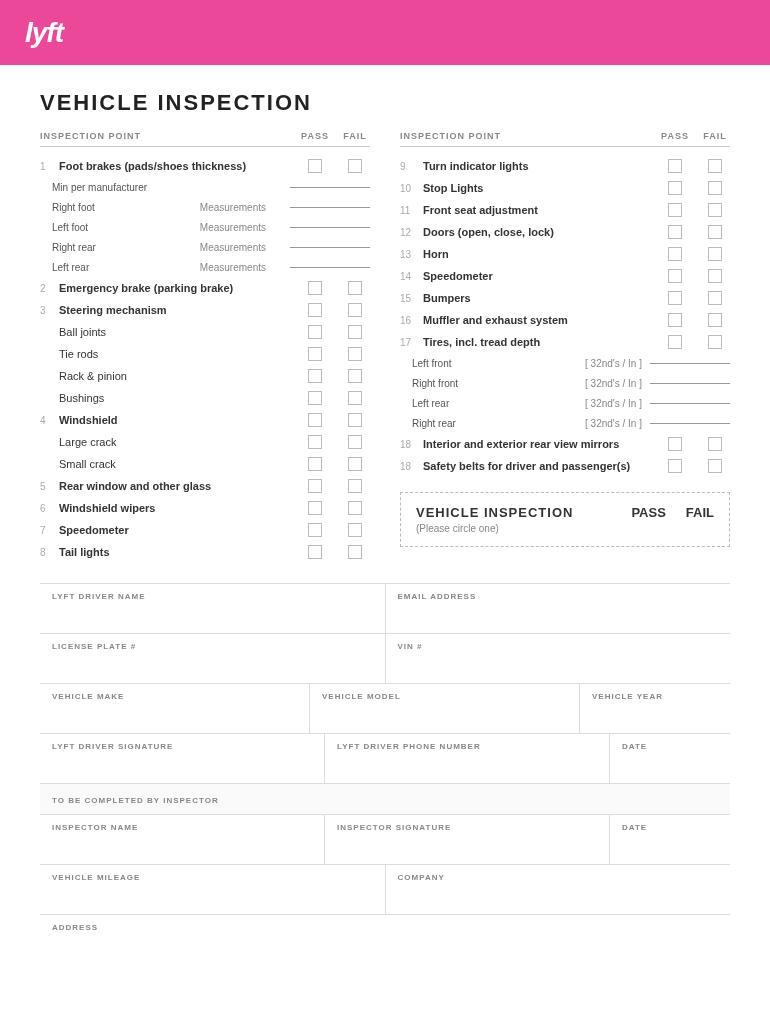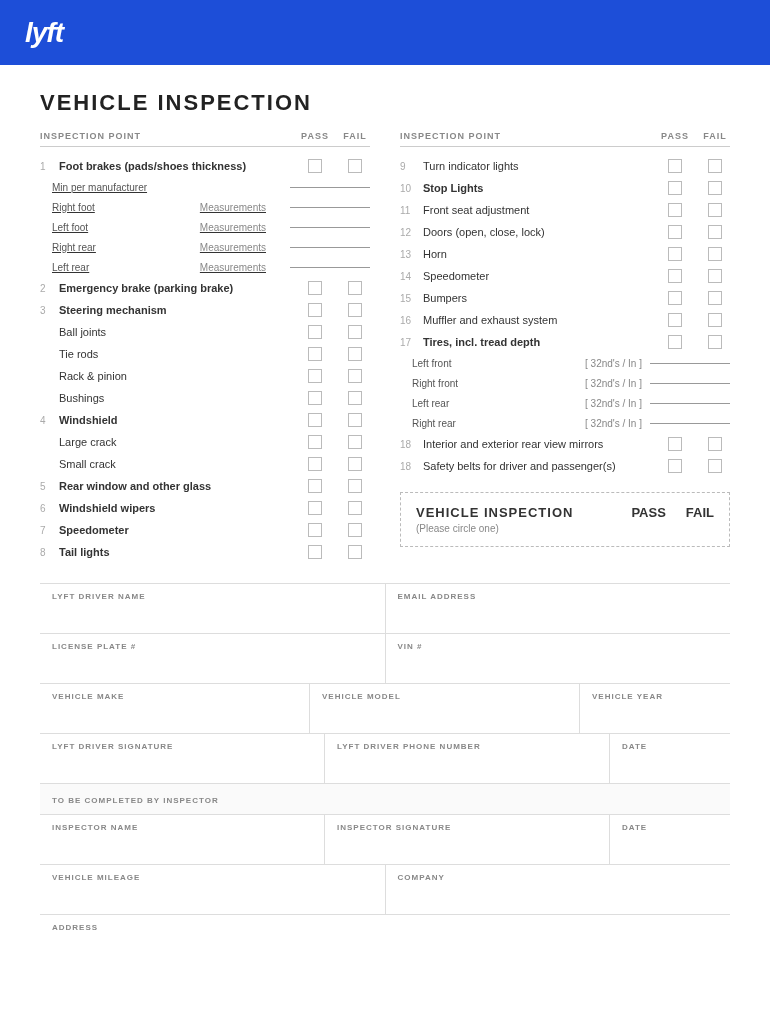--- a/index.html
+++ b/index.html
@@ -1,19 +1,19 @@
 <!DOCTYPE html>
 <html><head>
   <meta charset="utf-8">
   <style>
     * { box-sizing: border-box; margin: 0; padding: 0; }
     body { font-family: 'Arial', sans-serif; background: #fff; color: #333; font-size: 12px; }
     
     .header {
-      background: #1d4ed8;
+      background: #ec4899;
       padding: 15px 25px;
       height: 65px;
       display: flex;
       align-items: center;
     }
     
     .lyft-logo {
       color: white;
       font-size: 28px;
       font-weight: 900;
@@ -118,21 +118,20 @@
       width: 30px;
       display: flex;
       justify-content: center;
     }
     
     .measurement-row {
       display: flex;
       align-items: center;
       padding: 3px 0 3px 12px;
       min-height: 20px;
-      text-decoration: underline;
     }
     
     .measurement-label {
       font-size: 10px;
       color: #555;
       flex: 1;
     }
     
     .measurement-value {
       font-size: 10px;
@@ -268,20 +267,21 @@
       padding: 4px 0;
       min-height: 22px;
     }
     
     .item-row-right .item-number {
       min-width: 18px;
     }
     
     .item-row-right .item-label {
       flex: 1;
+      font-weight: bold;
     }
   </style>
 </head>
 <body>
 
 <div class="header">
   <div class="lyft-logo">lyft</div>
 </div>
 
 <div class="content">

